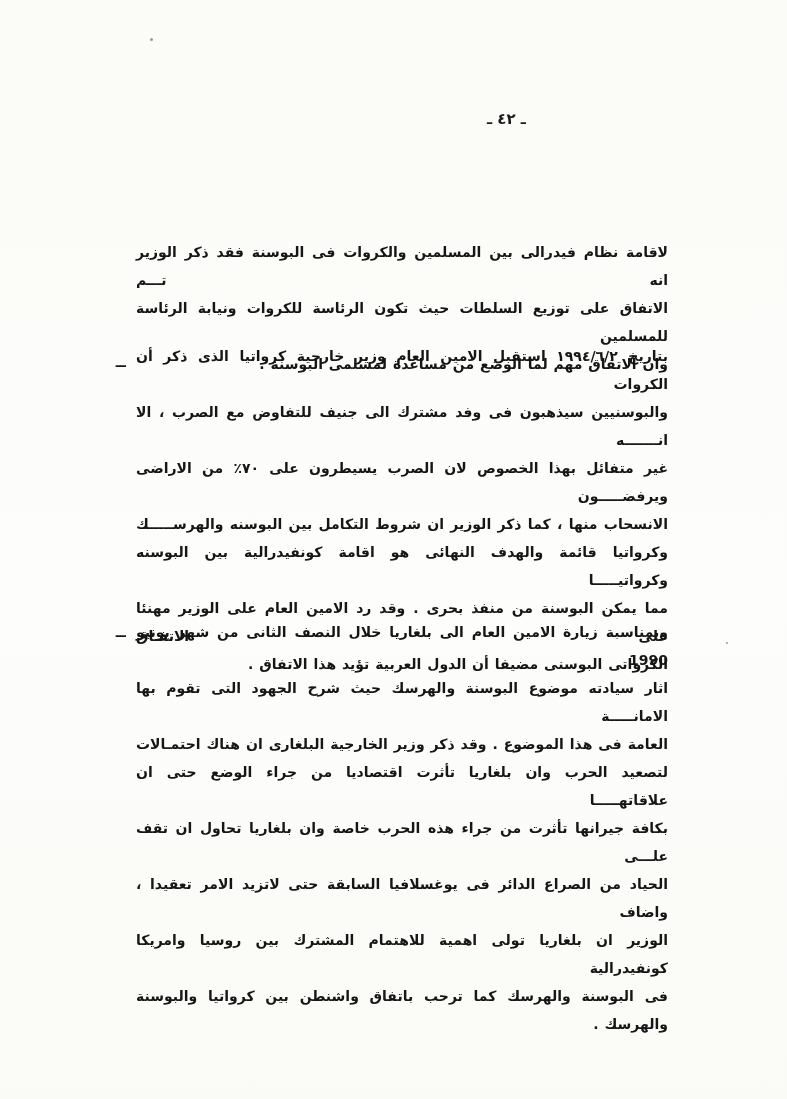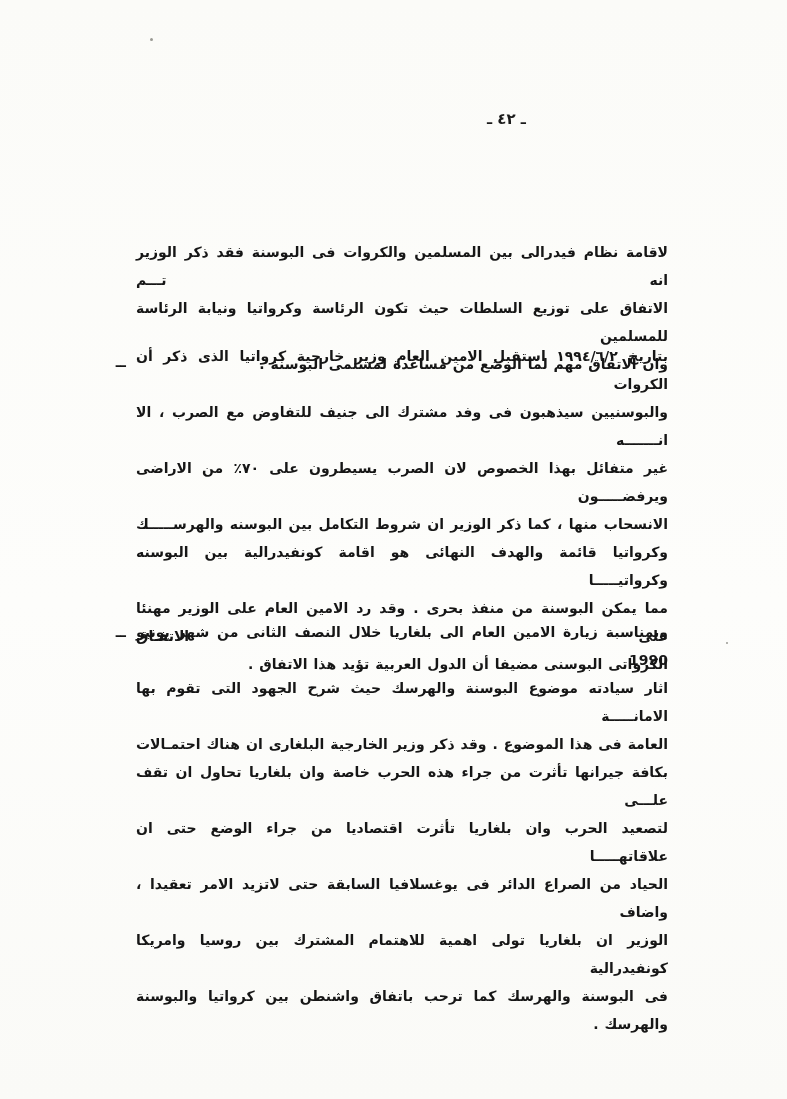--- a/index.html
+++ b/index.html
@@ -70,21 +70,21 @@
 
 <div class="page">
 
   <div class="page-number">ـ ٤٢ ـ</div>
 
   <div class="speck speck1"></div>
   <div class="speck speck2"></div>
 
   <div class="para para1">
     <div class="line">لاقامة نظام فيدرالى بين المسلمين والكروات فى البوسنة فقد ذكر الوزير انه تـــم</div>
-    <div class="line">الاتفاق على توزيع السلطات حيث تكون الرئاسة وكرواتيا ونيابة الرئاسة للمسلمين</div>
+    <div class="line">الاتفاق على توزيع السلطات حيث تكون الرئاسة للكروات ونيابة الرئاسة للمسلمين</div>
     <div class="line last">وان الاتفاق مهم لما الوضع من مساعدة لمسلمى البوسنة .</div>
   </div>
 
   <div class="dash dash1">ــ</div>
 
   <div class="para para2">
     <div class="line">بتاريخ ١٩٩٤/٦/٢ استقبل الامين العام وزير خارجية كرواتيا الذى ذكر أن الكروات</div>
     <div class="line">والبوسنيين سيذهبون فى وفد مشترك الى جنيف للتفاوض مع الصرب ، الا انـــــــه</div>
     <div class="line">غير متفائل بهذا الخصوص لان الصرب يسيطرون على ٧٠٪ من الاراضى ويرفضـــــون</div>
     <div class="line">الانسحاب منها ، كما ذكر الوزير ان شروط التكامل بين البوسنه والهرســـــك</div>
@@ -92,20 +92,20 @@
     <div class="line">مما يمكن البوسنة من منفذ بحرى . وقد رد الامين العام على الوزير مهنئا على الاتفـاق</div>
     <div class="line last">الكرواتى البوسنى مضيفا أن الدول العربية تؤيد هذا الاتفاق .</div>
   </div>
 
   <div class="dash dash2">ــ</div>
 
   <div class="para para3">
     <div class="line">وبمناسبة زيارة الامين العام الى بلغاريا خلال النصف الثانى من شهر يونيو 1990</div>
     <div class="line">اثار سيادته موضوع البوسنة والهرسك حيث شرح الجهود التى تقوم بها الامانـــــة</div>
     <div class="line">العامة فى هذا الموضوع . وقد ذكر وزير الخارجية البلغارى ان هناك احتمـالات</div>
+    <div class="line">لتصعيد الحرب وان بلغاريا تأثرت اقتصاديا من جراء الوضع حتى ان علاقاتهـــــا</div>
     <div class="line">بكافة جيرانها تأثرت من جراء هذه الحرب خاصة وان بلغاريا تحاول ان تقف علـــى</div>
-    <div class="line">لتصعيد الحرب وان بلغاريا تأثرت اقتصاديا من جراء الوضع حتى ان علاقاتهـــــا</div>
     <div class="line">الحياد من الصراع الدائر فى يوغسلافيا السابقة حتى لاتزيد الامر تعقيدا ، واضاف</div>
     <div class="line">الوزير ان بلغاريا تولى اهمية للاهتمام المشترك بين روسيا وامريكا كونفيدرالية</div>
     <div class="line last">فى البوسنة والهرسك كما ترحب باتفاق واشنطن بين كرواتيا والبوسنة والهرسك .</div>
   </div>
 
 </div>
 
 </body></html>

